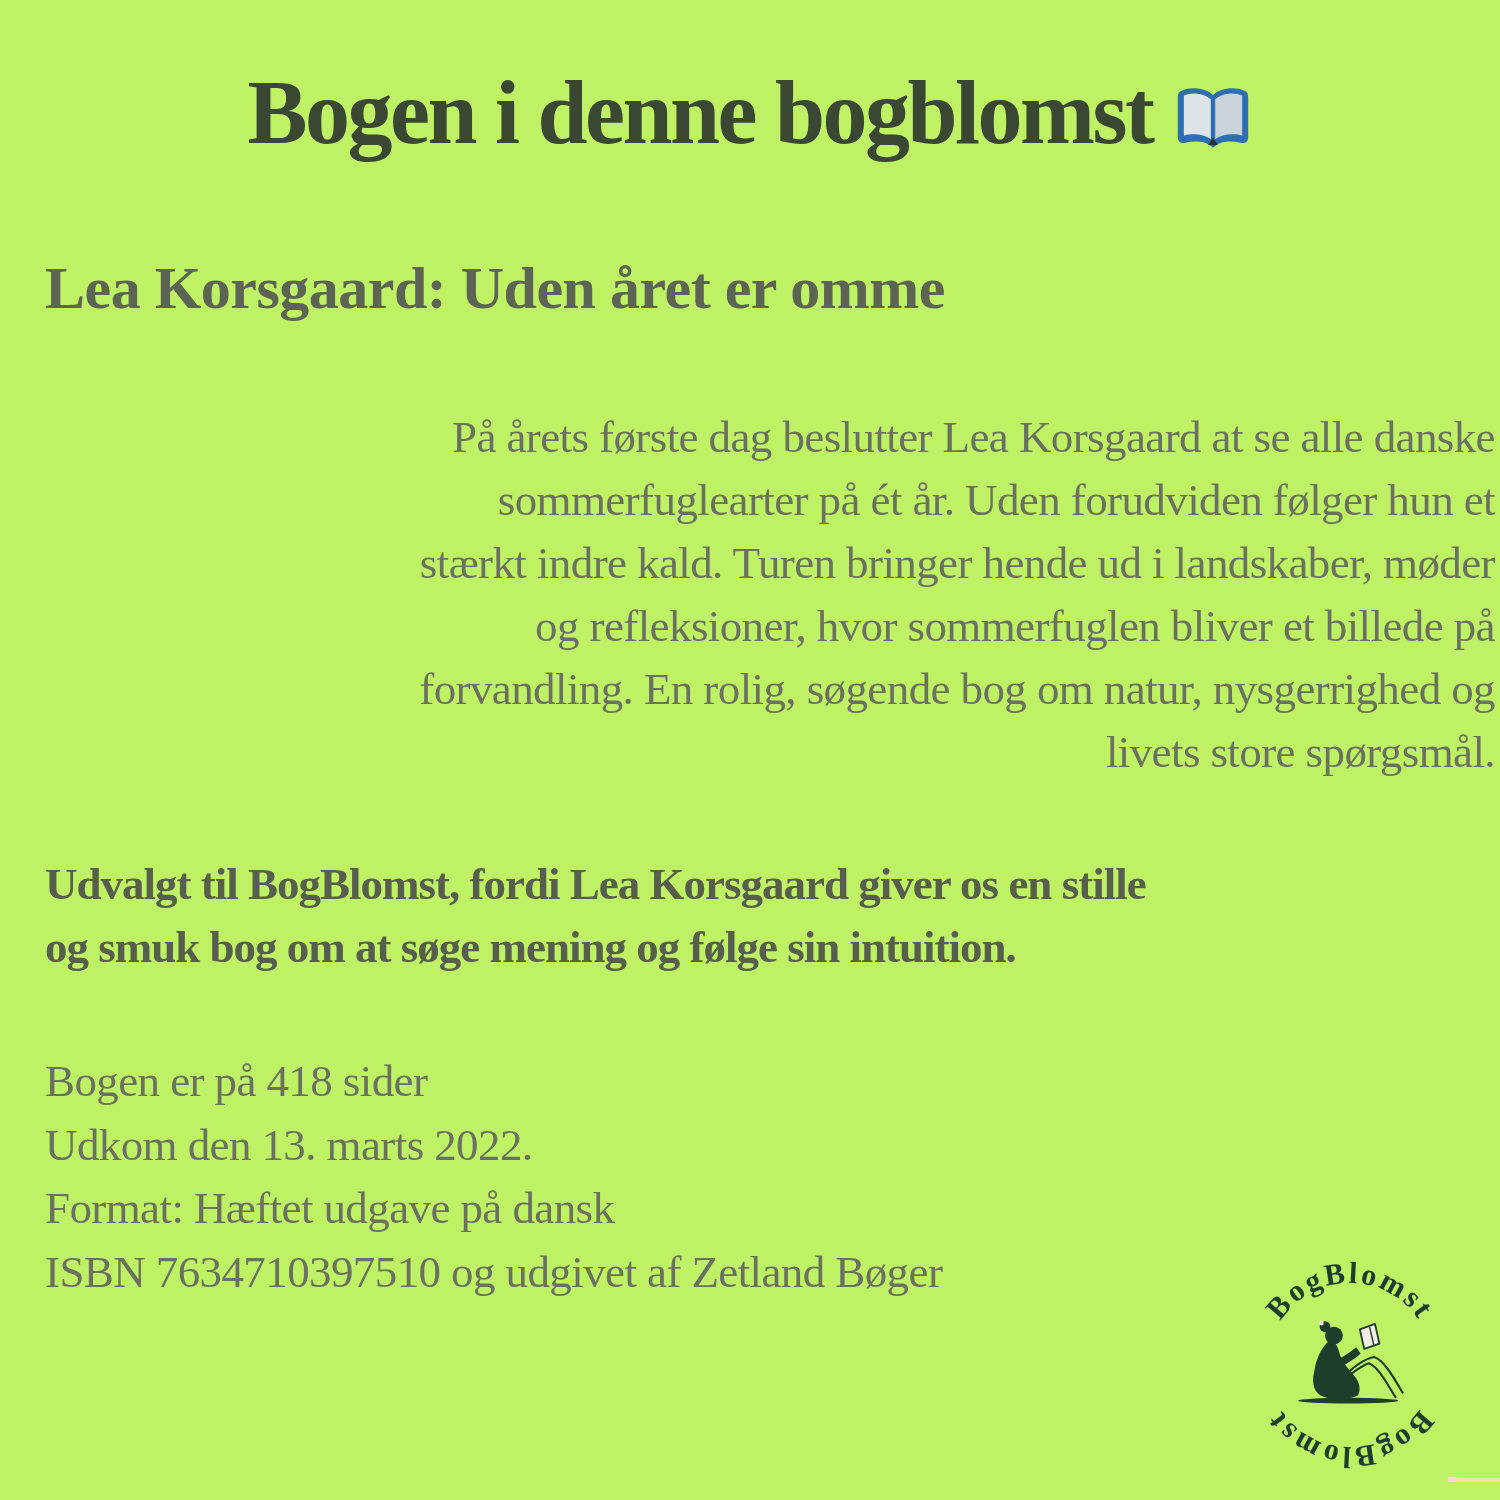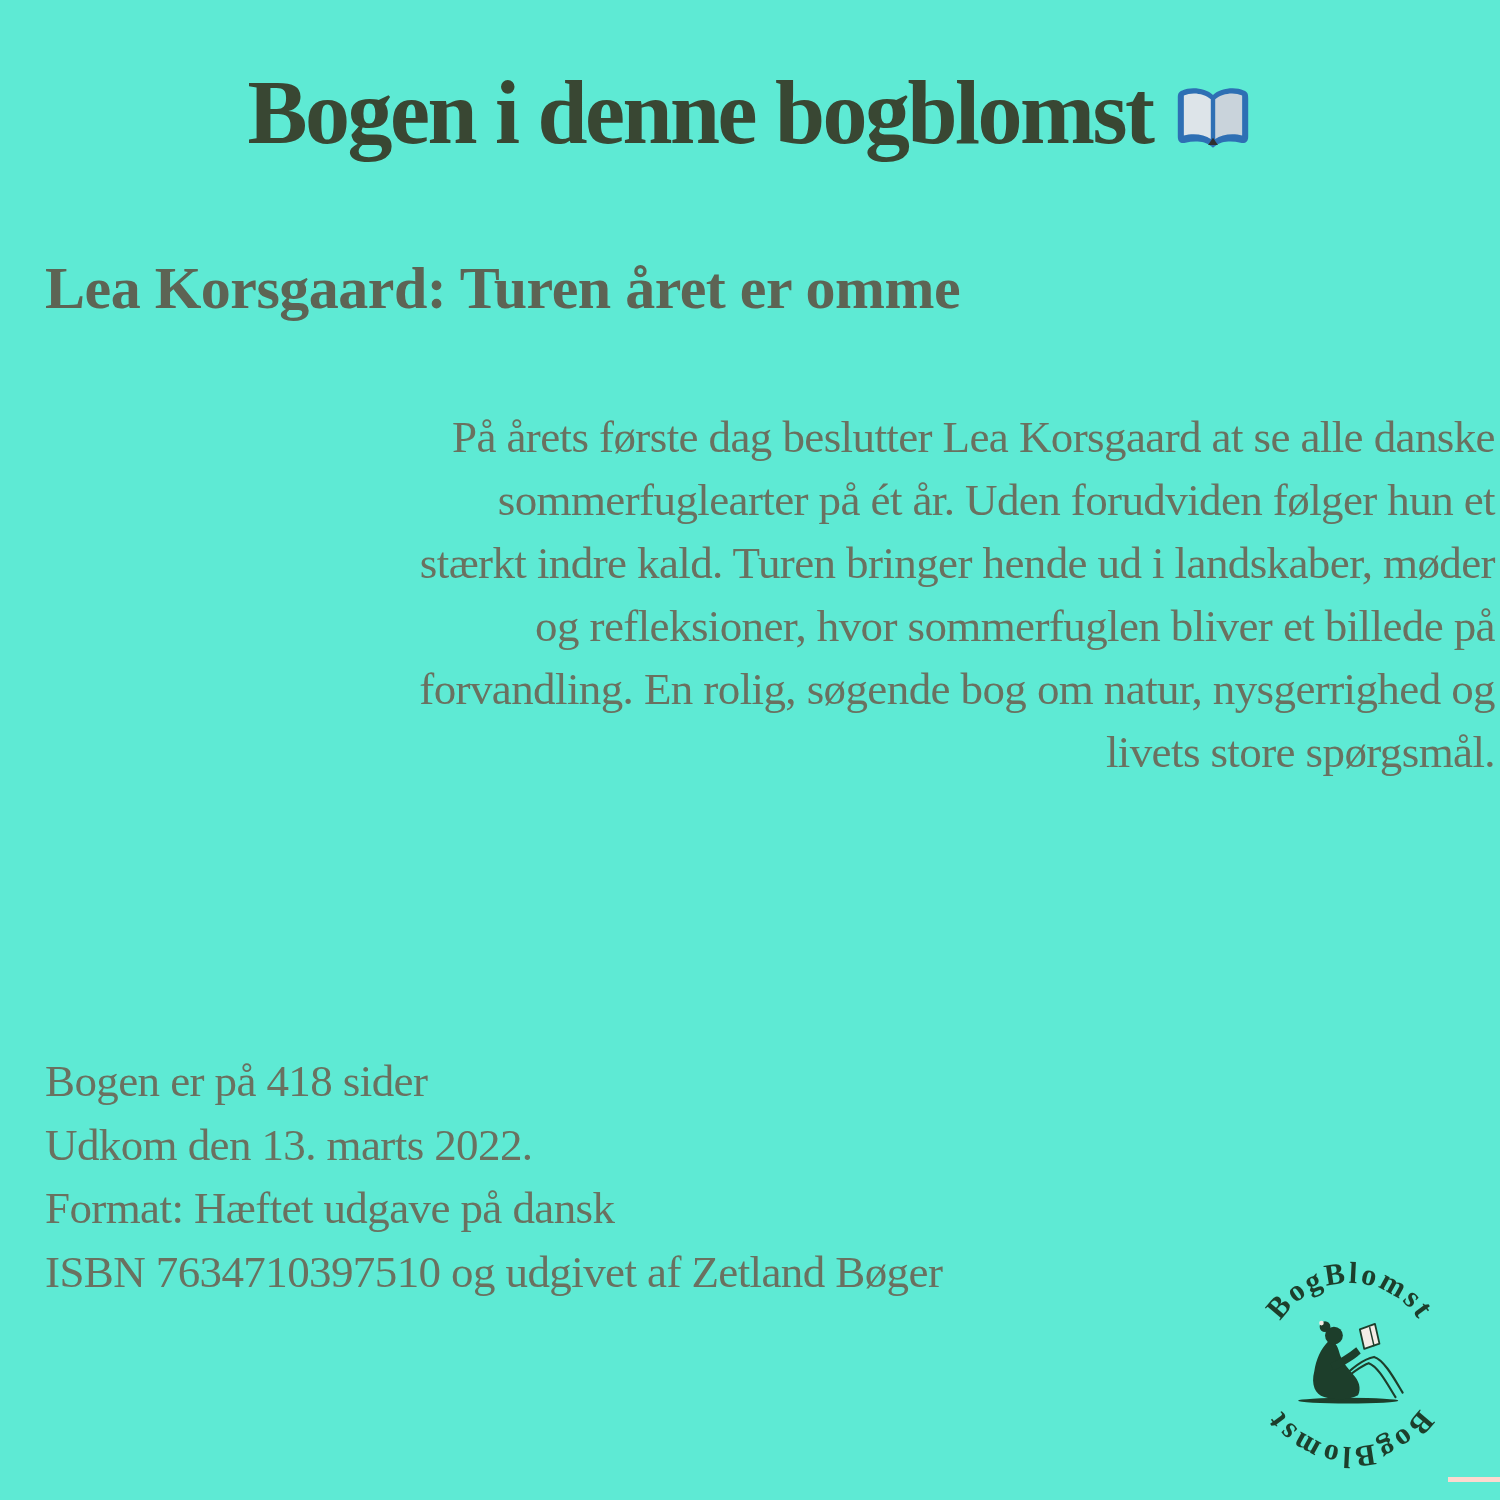--- a/index.html
+++ b/index.html
@@ -1,19 +1,19 @@
 <!DOCTYPE html>
 <html lang="da"><head>
 <meta charset="utf-8">
 <style>
   html,body{margin:0;padding:0;}
   .canvas{
     position:relative;
     width:1500px;height:1500px;
-    background:#5eead4;
+    background:#bef264;
     overflow:hidden;
     font-family:"Liberation Serif", serif;
   }
   .title{
     position:absolute;top:68px;left:0;width:1500px;
     margin:0;text-align:center;
     font-size:90px;font-weight:700;letter-spacing:-2.5px;
     color:#394733;line-height:1;
     white-space:nowrap;
   }
@@ -70,29 +70,31 @@
 
   <h1 class="title">
     <span>Bogen i denne bogblomst</span><svg class="book-emoji" viewBox="0 0 72 60" aria-hidden="true">
       <path d="M36,9 C30,3 16,1 8,5 C4.5,6.5 4,8 4,12 L4,47 C4,52 7,53.5 11,52.5 C19,50.5 29,51 34,55.5 L36,57 L38,55.5 C43,51 53,50.5 61,52.5 C65,53.5 68,52 68,47 L68,12 C68,8 67.5,6.5 64,5 C56,1 42,3 36,9 Z" fill="#2e6fb4"></path>
       <path d="M34,13 C28,7.5 17,6 9.5,9.5 L9.5,46 C17,43.5 28,44.5 34,49 Z" fill="#dde4e9"></path>
       <path d="M38,13 C44,7.5 55,6 62.5,9.5 L62.5,46 C55,43.5 44,44.5 38,49 Z" fill="#c9d3db"></path>
       <path d="M36,48 L31.5,54.5 L40.5,54.5 Z" fill="#2f2f2f"></path>
     </svg>
   </h1>
 
-  <h2 class="subtitle">Lea Korsgaard: Turen året er omme</h2>
+  <h2 class="subtitle">Lea Korsgaard: Uden året er omme</h2>
 
   <p class="bodytext">På årets første dag beslutter Lea Korsgaard at se alle danske
 sommerfuglearter på ét år. Uden forudviden følger hun et
 stærkt indre kald. Turen bringer hende ud i landskaber, møder
 og refleksioner, hvor sommerfuglen bliver et billede på
 forvandling. En rolig, søgende bog om natur, nysgerrighed og
 livets store spørgsmål.</p>
 
+  <p class="highlight">Udvalgt til BogBlomst, fordi Lea Korsgaard giver os en stille
+og smuk bog om at søge mening og følge sin intuition.</p>
 
   <div class="details">
     <div>Bogen er på 418 sider</div>
     <div>Udkom den 13. marts 2022.</div>
     <div>Format: Hæftet udgave på dansk</div>
     <div>ISBN 7634710397510 og udgivet af Zetland Bøger</div>
   </div>
 
   <div class="logo">
     <svg viewBox="0 0 260 260" aria-hidden="true">

